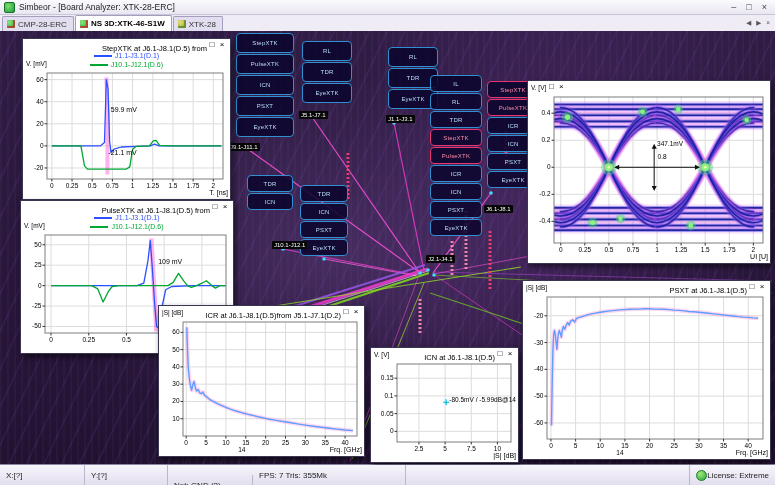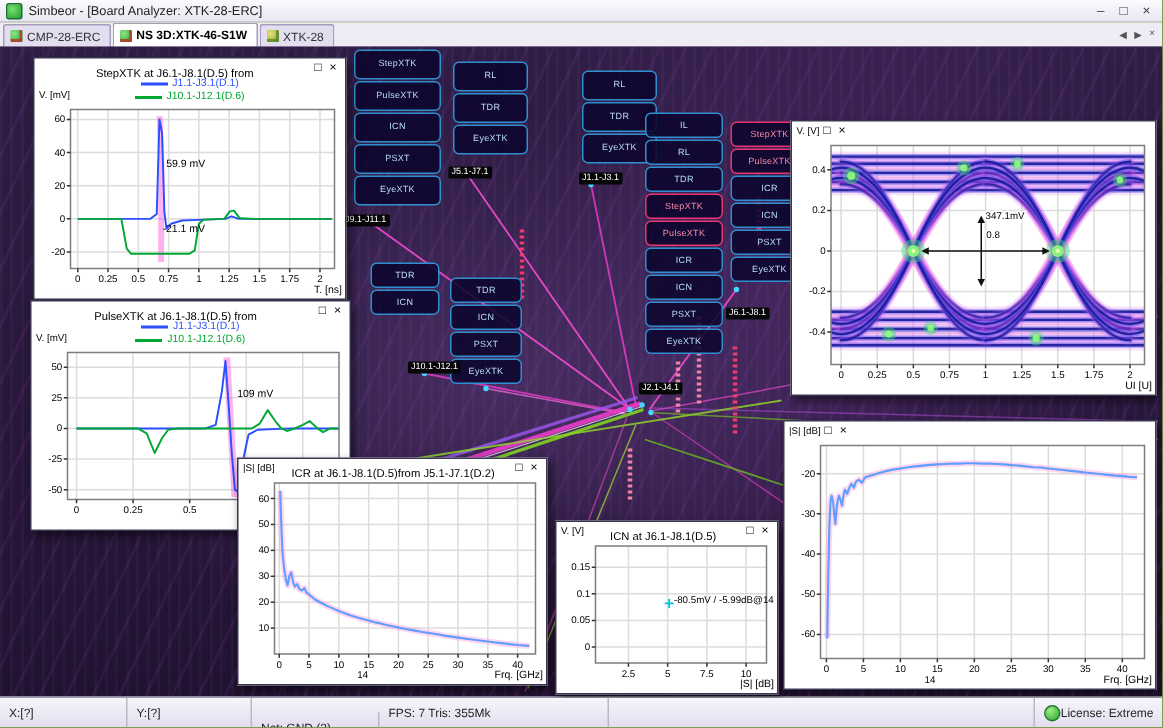--- a/index.html
+++ b/index.html
@@ -34,21 +34,21 @@
   .node{position:absolute;box-sizing:border-box;display:flex;align-items:center;justify-content:center;
         font-size:6px;letter-spacing:0.2px;color:#b9defc;background:rgba(12,6,46,0.88);
         border:1px solid #2f8fd0;border-radius:4px;overflow:hidden;white-space:nowrap;}
   .node.hot{border-color:#e8356f;color:#ff8aa8;}
   .chip{position:absolute;font-size:6px;background:#060606;color:#fff;padding:0 2px;line-height:8px;
         border-radius:1px;z-index:3;white-space:nowrap;}
   
   .chart-window{position:absolute;background:#fff;border:1px solid #3a3550;z-index:5;
                 box-shadow:2px 3px 6px rgba(0,0,0,0.55);display:flex;flex-direction:column;}
   .cw-head{display:flex;align-items:center;height:12px;padding:0 3px;font-size:7.5px;color:#000;flex:none;}
-  .cw-title{flex:1;text-align:center;white-space:nowrap;overflow:hidden;margin-top:6px;}
+  .cw-title{flex:1;text-align:right;white-space:nowrap;overflow:hidden;margin-top:6px;}
   .cw-btn{width:10px;text-align:center;font-size:8px;line-height:10px;color:#000;flex:none;cursor:default;}
   .cw-legend{flex:none;display:flex;flex-direction:column;align-items:center;}
   .legend-row{display:flex;align-items:center;gap:3px;height:9px;font-size:7px;}
   .legend-line{width:18px;height:2px;flex:none;}
   .cw-ylabel-abs{position:absolute;left:3px;top:21px;font-size:6.5px;color:#000;z-index:2;}
   .cw-ylabel-inline{font-size:6.5px;color:#000;flex:none;}
   .cw-plot{flex:1 1 auto;width:100%;display:block;}
   svg text{font-family:"Liberation Sans",sans-serif;}
   #cw0{left:22px;top:7px;width:207px;height:160px;}
   #cw1{left:20px;top:169px;width:212px;height:152px;}
@@ -629,20 +629,21 @@
           <polygon points="86.19585253456222,74.29629629629629 91.19585253456222,71.79629629629629 91.19585253456222,76.79629629629629" fill="#111"></polygon>
           <polygon points="171.91474654377882,74.29629629629629 166.91474654377882,71.79629629629629 166.91474654377882,76.79629629629629" fill="#111"></polygon>
           <text x="129.0552995391705" y="53.34259259259259" font-size="6.5" text-anchor="start" fill="#000" stroke="#fff" stroke-width="2.4" paint-order="stroke">347.1mV</text>
           <text x="129.536866359447" y="65.50925925925927" font-size="6.5" text-anchor="start" fill="#000" stroke="#fff" stroke-width="2.4" paint-order="stroke">0.8</text>
         </svg>
     </div>
 
     <div class="chart-window" id="cw5">
       <div class="cw-head">
         <span class="cw-ylabel-inline">|S| [dB]</span>
+        <span class="cw-title">PSXT at J6.1-J8.1(D.5)</span>
         <span class="cw-btn">□</span>
         <span class="cw-btn">×</span>
       </div>
       <svg class="cw-plot" viewBox="0 0 247 166">
           <rect x="24" y="4" width="216" height="142" fill="#fff"></rect>
           <line x1="27.945205479452056" y1="4" x2="27.945205479452056" y2="146" stroke="#dcdcdc"></line>
           <line x1="52.602739726027394" y1="4" x2="52.602739726027394" y2="146" stroke="#dcdcdc"></line>
           <line x1="77.26027397260275" y1="4" x2="77.26027397260275" y2="146" stroke="#dcdcdc"></line>
           <line x1="101.91780821917808" y1="4" x2="101.91780821917808" y2="146" stroke="#dcdcdc"></line>
           <line x1="126.57534246575344" y1="4" x2="126.57534246575344" y2="146" stroke="#dcdcdc"></line>

